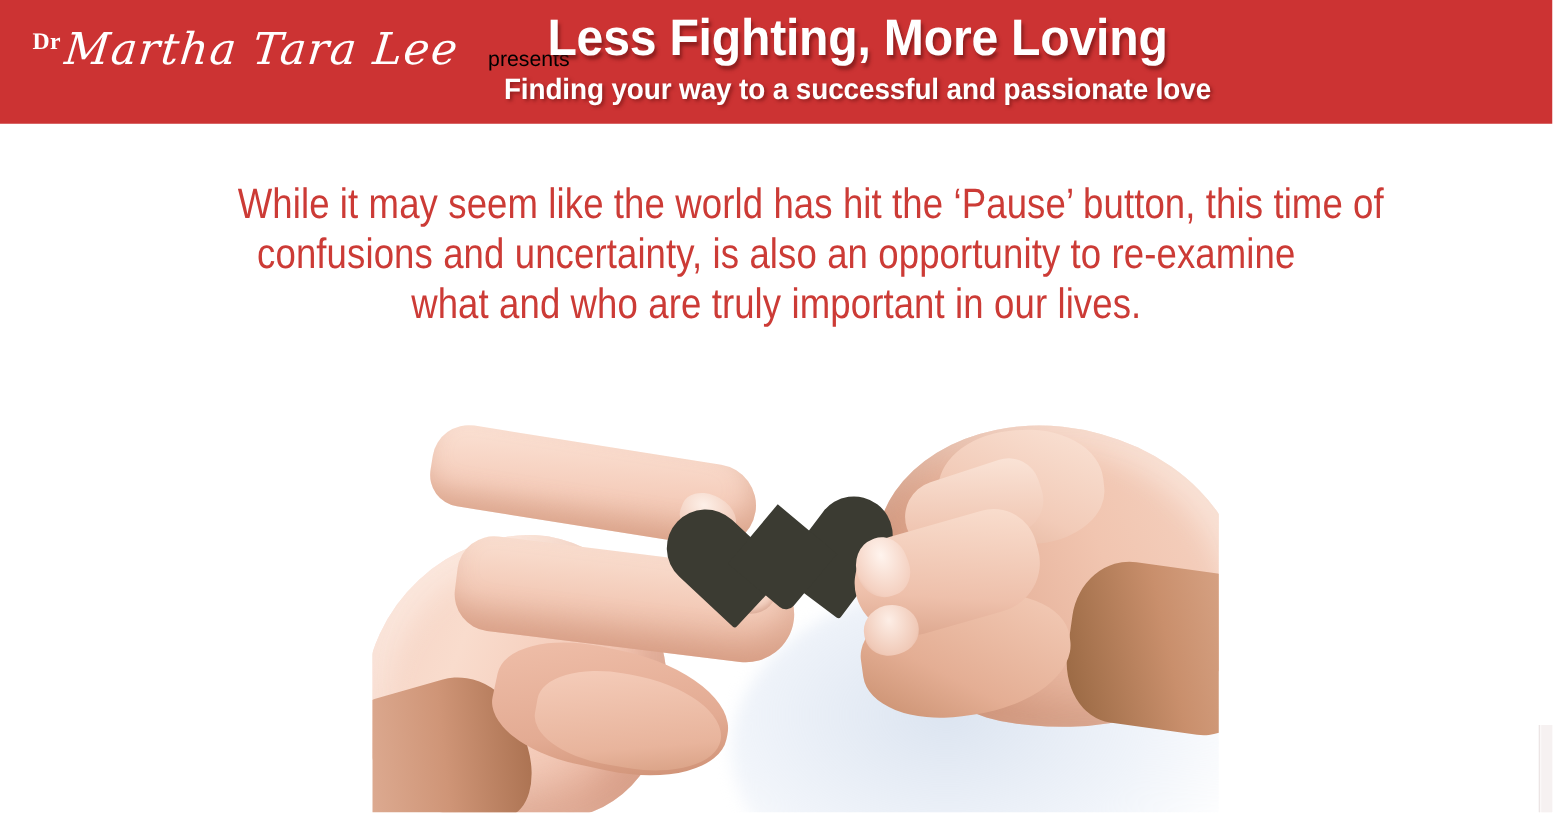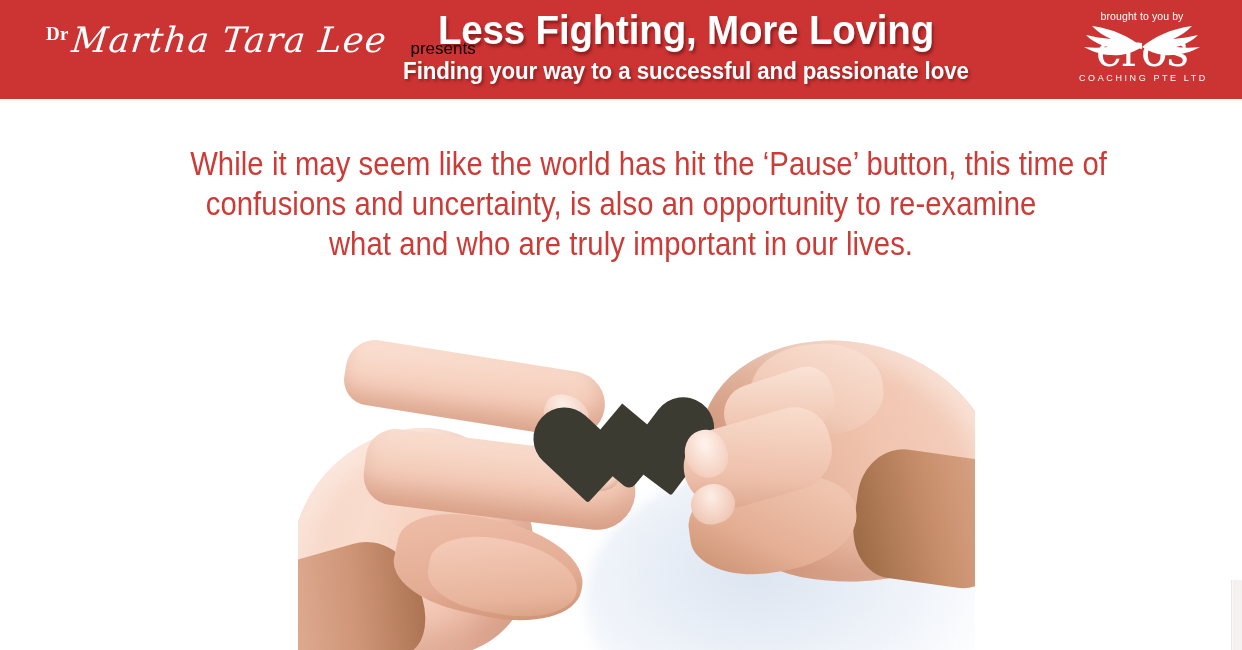--- a/index.html
+++ b/index.html
@@ -35,21 +35,20 @@
     white-space: nowrap;
   }
   .presenter-dr {
     font-family: "Liberation Serif", serif;
     font-weight: bold;
     font-size: 19px;
     color: #ffffff;
     letter-spacing: .2px;
     position: relative;
     top: -12px;
-    margin-left: 20px;
   }
   .presenter-name {
     font-family: "DejaVu Serif", serif;
     font-style: italic;
     font-size: 35px;
     line-height: 1;
     color: #ffffff;
     letter-spacing: 1.2px;
     margin-left: 1px;
     transform: skewX(-6deg);
@@ -411,35 +410,20 @@
     <span class="presenter-dr">Dr</span>
     <span class="presenter-name">Martha Tara Lee</span>
     <span class="presenter-presents">presents</span>
   </div>
 
   <div class="titles">
     <div class="title-main">Less Fighting, More Loving</div>
     <div class="title-sub">Finding your way to a successful and passionate love</div>
   </div>
 
-  <div class="logo">
-    <div class="logo-tagline">brought to you by</div>
-    <div class="logo-mark">
-      <svg class="logo-wings" width="168" height="40" viewBox="0 0 168 40">
-        <path d="M84 24 C72 14 56 6 34 3 C40 9 46 13 53 16 C44 15 36 14 28 12
-                 C34 18 42 22 50 24 C42 25 34 25 26 24 C36 30 50 33 62 32
-                 C70 31 78 28 84 24 Z" fill="#ffffff"></path>
-        <path d="M84 24 C96 14 112 6 134 3 C128 9 122 13 115 16 C124 15 132 14 140 12
-                 C134 18 126 22 118 24 C126 25 134 25 142 24 C132 30 118 33 106 32
-                 C98 31 90 28 84 24 Z" fill="#ffffff"></path>
-      </svg>
-      <div class="logo-word">eros</div>
-    </div>
-    <div class="logo-company">COACHING PTE LTD</div>
-  </div>
 
 </div>
 
 <div class="quote">
   <span class="quote-line">While it may seem like the world has hit the ‘Pause’ button, this time of</span>
   <span class="quote-line">confusions and uncertainty, is also an opportunity to re-examine</span>
   <span class="quote-line">what and who are truly important in our lives.</span>
 </div>
 
 <div class="photo">

